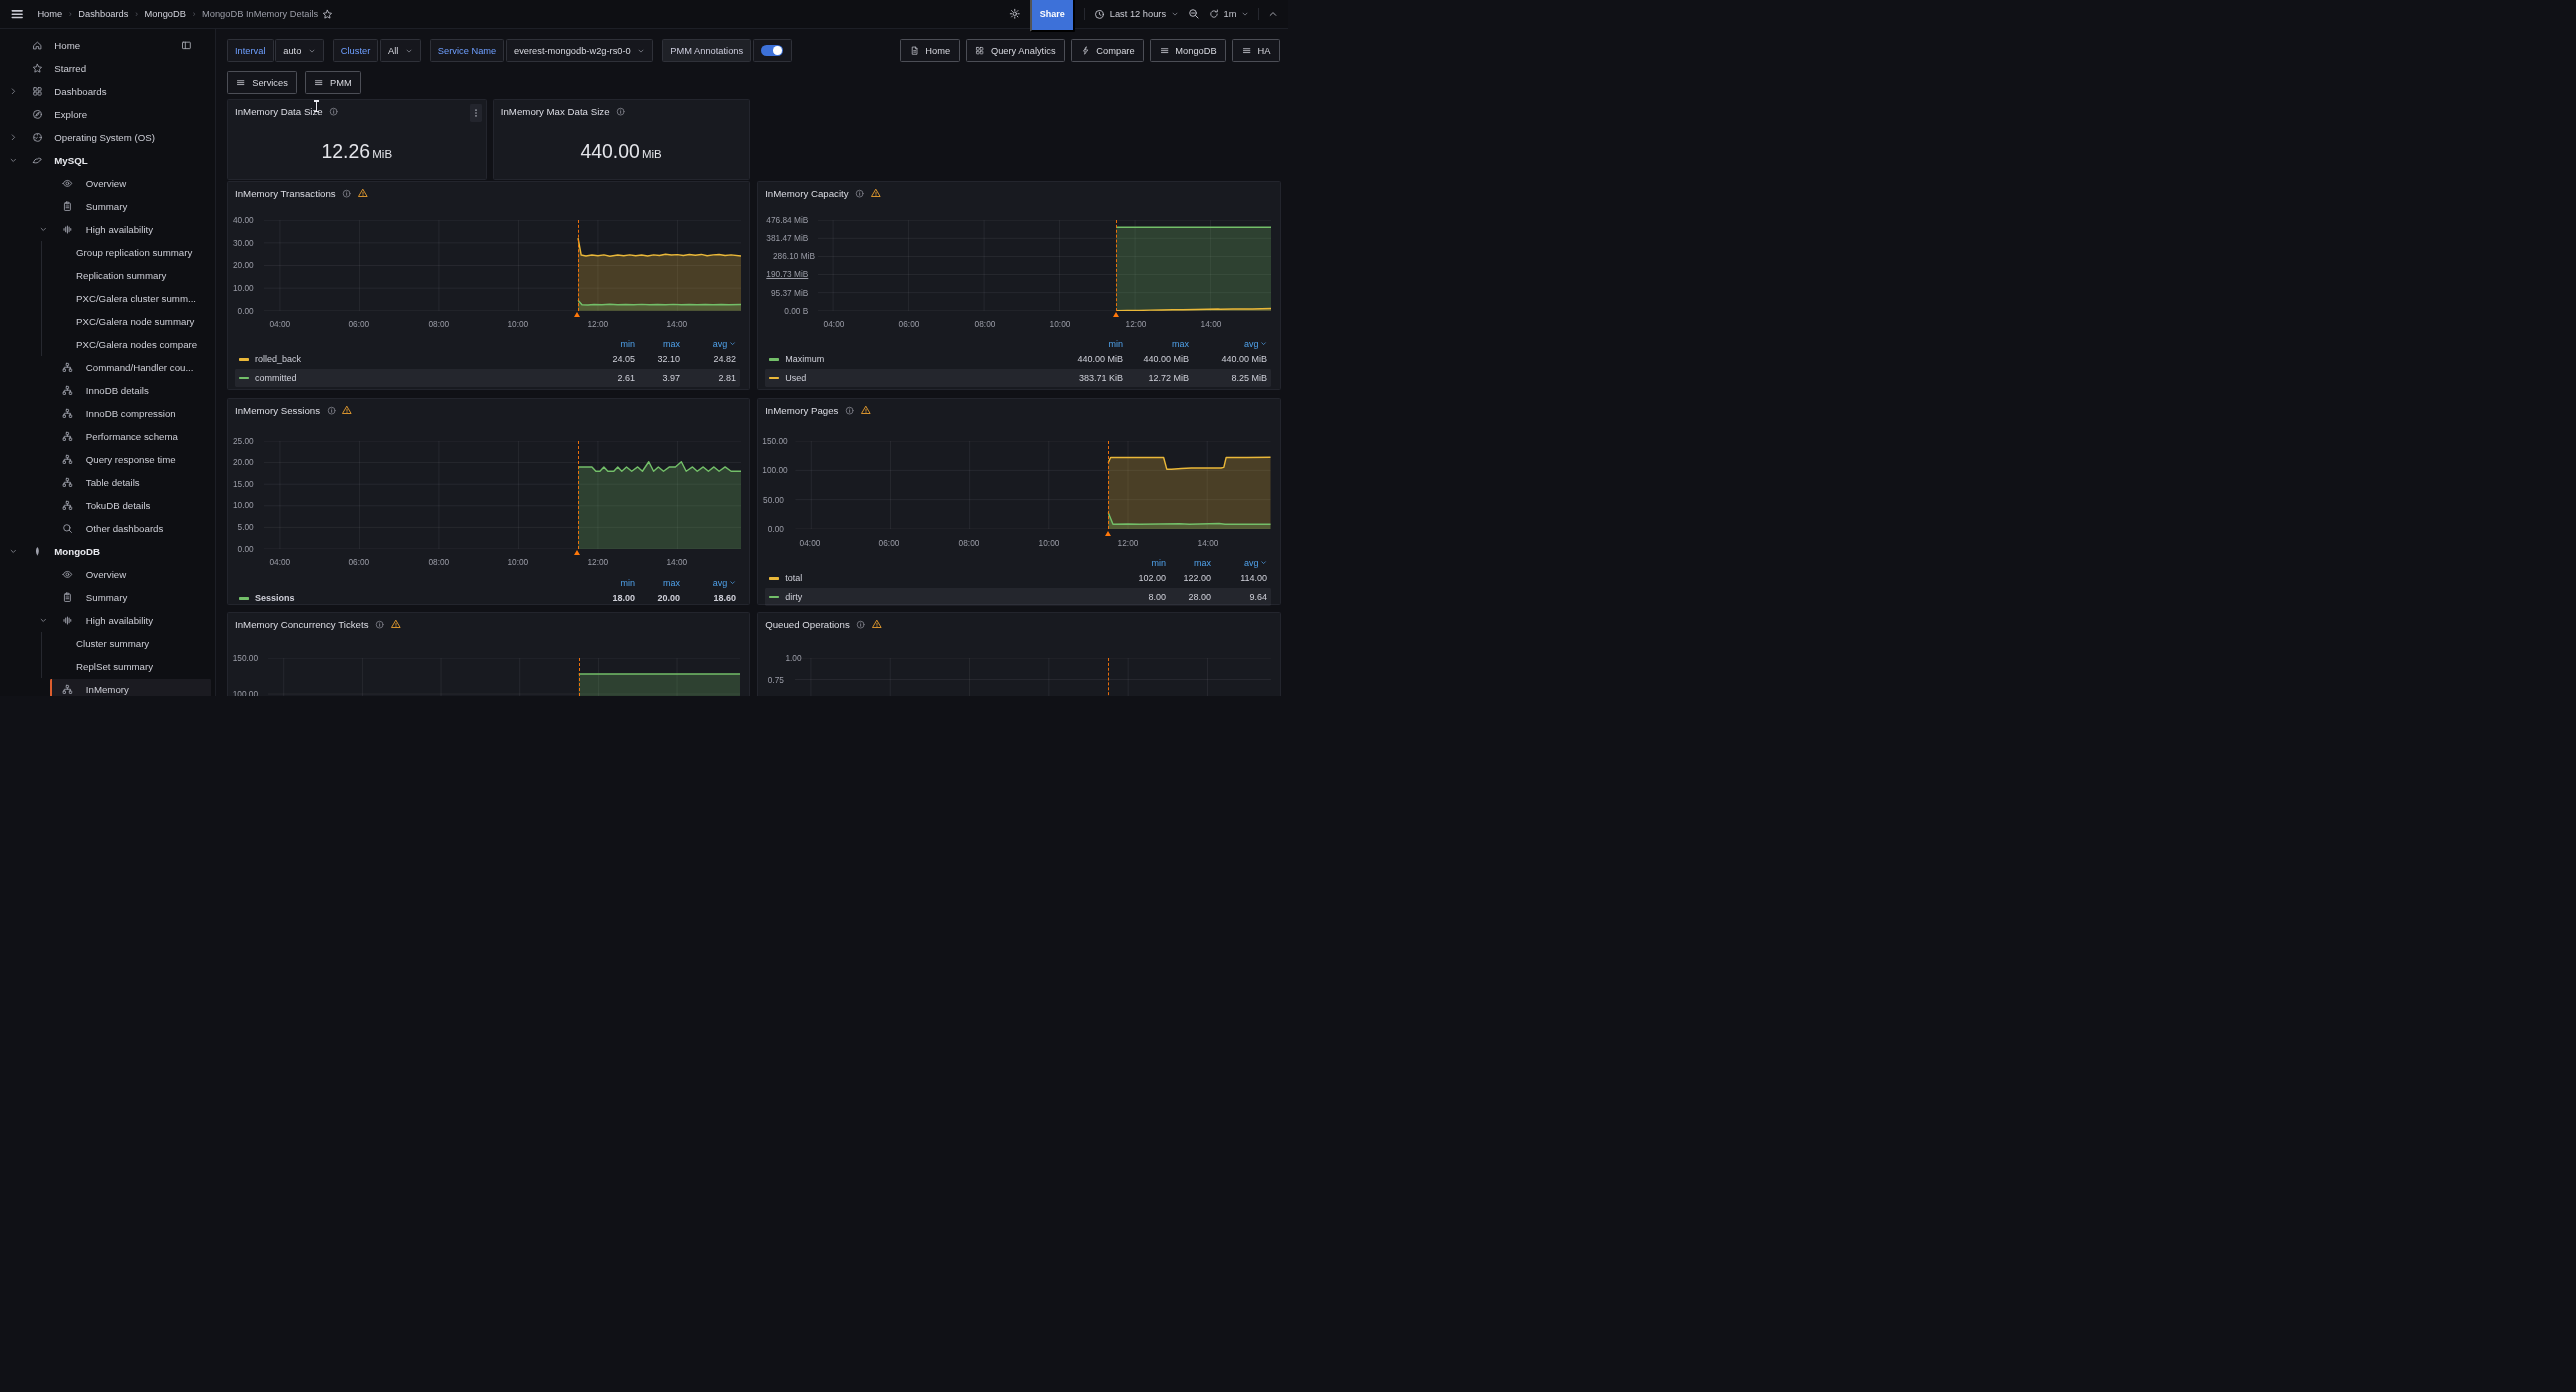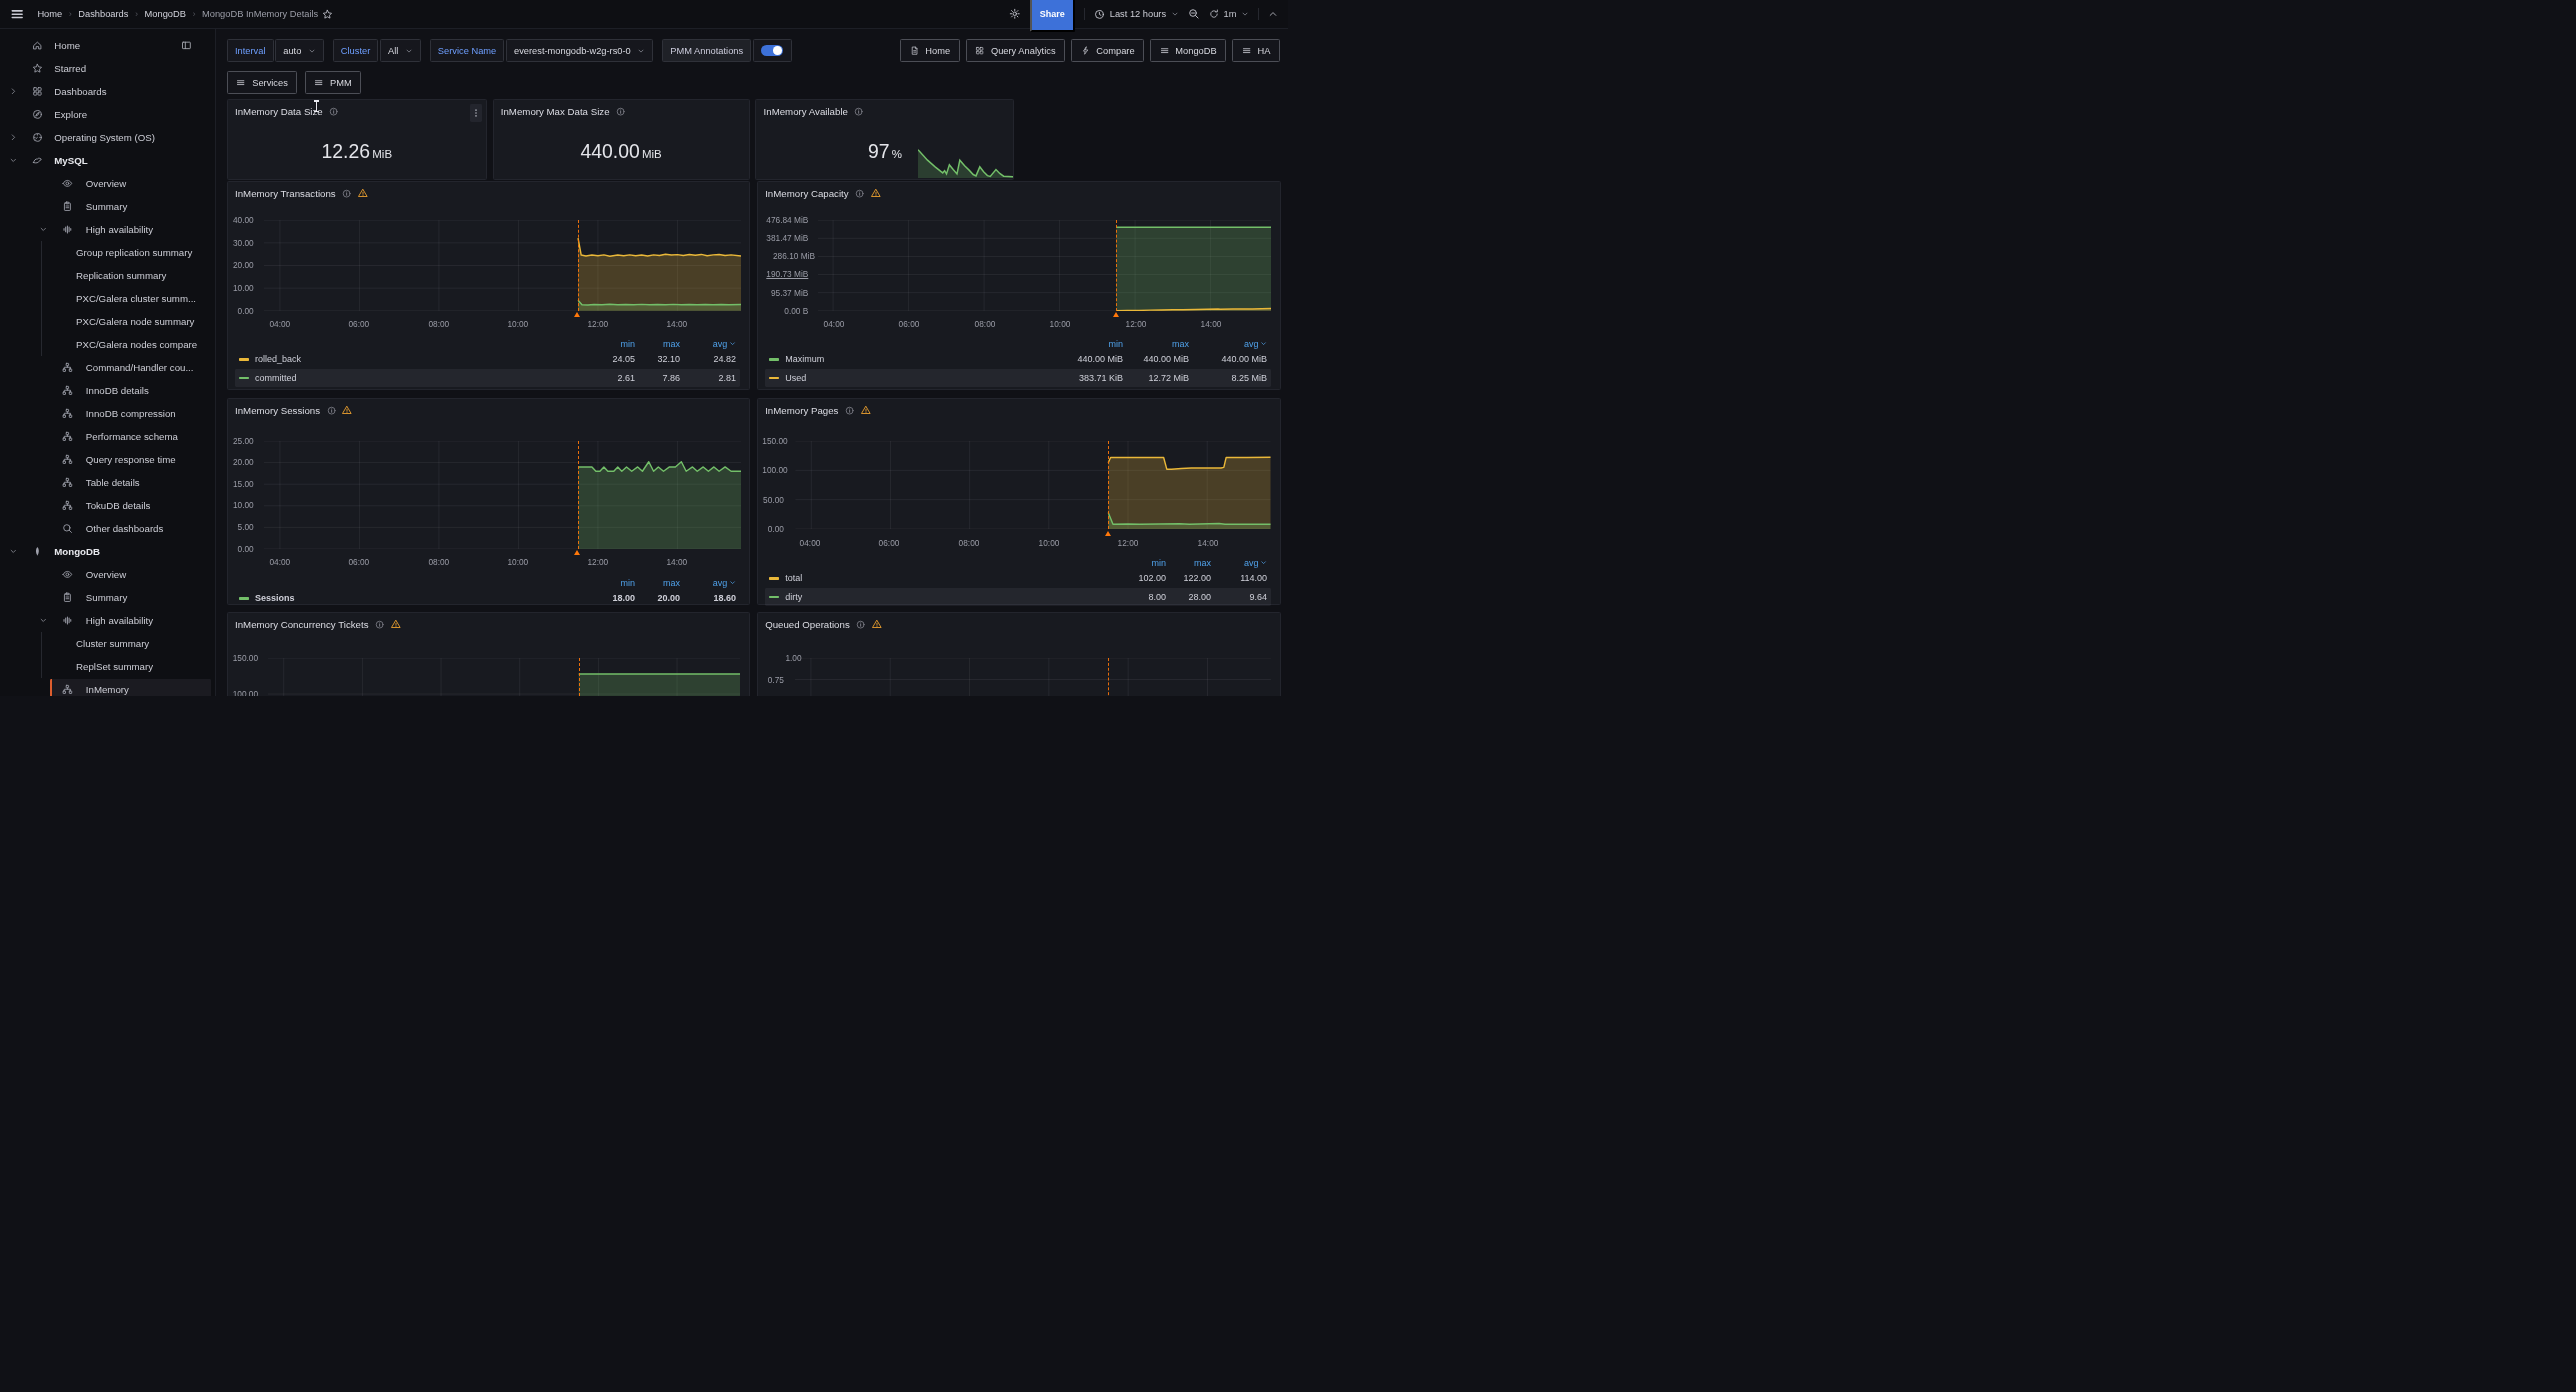--- a/index.html
+++ b/index.html
@@ -582,38 +582,20 @@
           <span class="panel-title">InMemory Max Data Size</span>
           <span class="icon icon-info">
             <svg viewBox="0 0 16 16" width="9.3" height="9.3" fill="none" stroke="currentColor" stroke-width="1.3" stroke-linecap="round" stroke-linejoin="round">
               <circle cx="8" cy="8" r="5.9"></circle>
               <path d="M8 7.2v3.6M8 5v.2" stroke-width="1.5"></path>
             </svg>
           </span>
         </div>
         <div class="stat-value"><span class="v">440.00</span><span class="u">MiB</span></div>
       </section>
-      <section class="panel stat-panel">
-        <div class="panel-title-row">
-          <span class="panel-title">InMemory Available</span>
-          <span class="icon icon-info">
-            <svg viewBox="0 0 16 16" width="9.3" height="9.3" fill="none" stroke="currentColor" stroke-width="1.3" stroke-linecap="round" stroke-linejoin="round">
-              <circle cx="8" cy="8" r="5.9"></circle>
-              <path d="M8 7.2v3.6M8 5v.2" stroke-width="1.5"></path>
-            </svg>
-          </span>
-        </div>
-        <div class="stat-value"><span class="v">97</span><span class="u">%</span></div>
-        <div class="spark">
-          <svg width="100%" height="100%" viewBox="0 0 100 40" preserveAspectRatio="none">
-            <polygon points="0,40 0.0,1.0 10.0,15.4 18.0,24.6 26.0,32.9 28.0,29.9 30.0,34.4 33.0,21.9 37.0,28.4 41.0,34.4 44.0,15.4 49.0,23.0 54.0,29.5 58.0,35.2 61.0,37.1 65.0,24.6 69.0,31.4 73.0,36.7 76.0,37.9 82.0,28.4 86.0,33.7 90.0,37.5 100.0,38.2 100,40" fill="#73BF69" opacity="0.22"></polygon>
-            <polyline points="0.0,1.0 10.0,15.4 18.0,24.6 26.0,32.9 28.0,29.9 30.0,34.4 33.0,21.9 37.0,28.4 41.0,34.4 44.0,15.4 49.0,23.0 54.0,29.5 58.0,35.2 61.0,37.1 65.0,24.6 69.0,31.4 73.0,36.7 76.0,37.9 82.0,28.4 86.0,33.7 90.0,37.5 100.0,38.2" fill="none" stroke="#73BF69" stroke-width="1.5" vector-effect="non-scaling-stroke"></polyline>
-          </svg>
-        </div>
-      </section>
     </div>
   <div class="charts-row" data-row="1">
       <section class="panel chart-panel">
         <div class="panel-title-row">
           <span class="panel-title">InMemory Transactions</span>
           <span class="icon icon-info">
             <svg viewBox="0 0 16 16" width="9.3" height="9.3" fill="none" stroke="currentColor" stroke-width="1.3" stroke-linecap="round" stroke-linejoin="round">
               <circle cx="8" cy="8" r="5.9"></circle>
               <path d="M8 7.2v3.6M8 5v.2" stroke-width="1.5"></path>
             </svg>
@@ -670,21 +652,21 @@
           </div>
           <div class="legend-row" style="grid-template-columns: 1fr 45px 45px 56px;">
             <span class="lname"><i class="pill" style="background:#EAB839"></i>rolled_back</span>
             <span class="lv">24.05</span>
             <span class="lv">32.10</span>
             <span class="lv">24.82</span>
           </div>
           <div class="legend-row hl" style="grid-template-columns: 1fr 45px 45px 56px;">
             <span class="lname"><i class="pill" style="background:#73BF69"></i>committed</span>
             <span class="lv">2.61</span>
-            <span class="lv">7.86</span>
+            <span class="lv">3.97</span>
             <span class="lv">2.81</span>
           </div>
         </div>
       </section>
       <section class="panel chart-panel">
         <div class="panel-title-row">
           <span class="panel-title">InMemory Capacity</span>
           <span class="icon icon-info">
             <svg viewBox="0 0 16 16" width="9.3" height="9.3" fill="none" stroke="currentColor" stroke-width="1.3" stroke-linecap="round" stroke-linejoin="round">
               <circle cx="8" cy="8" r="5.9"></circle>

